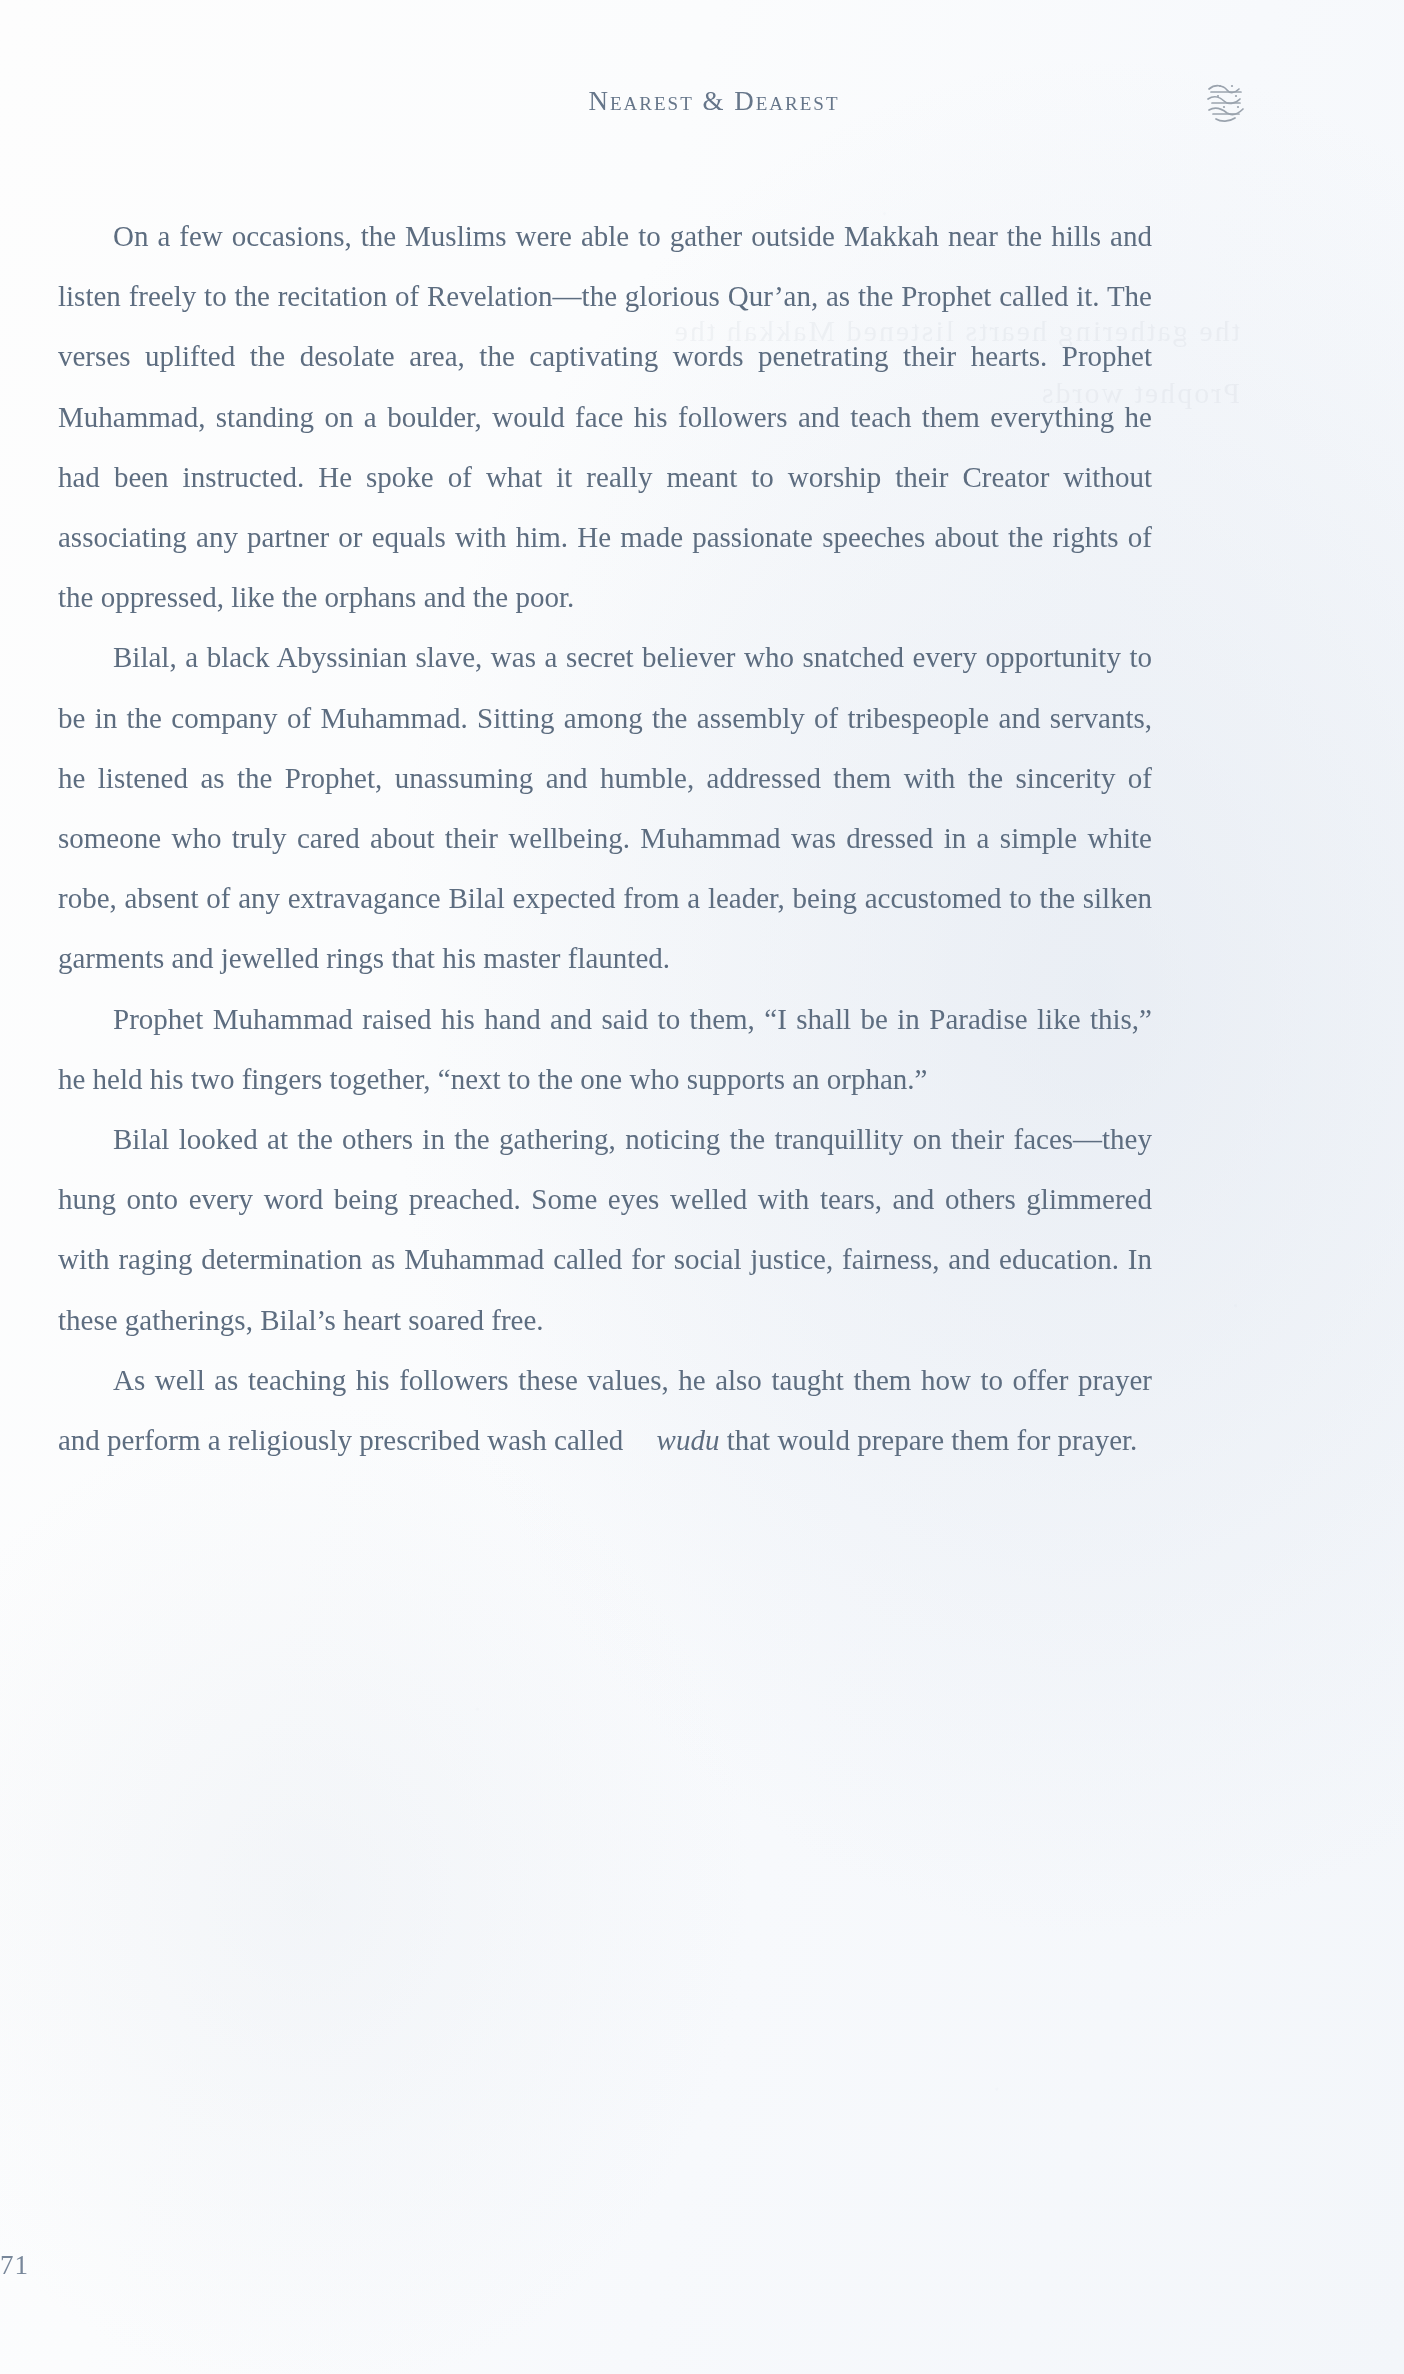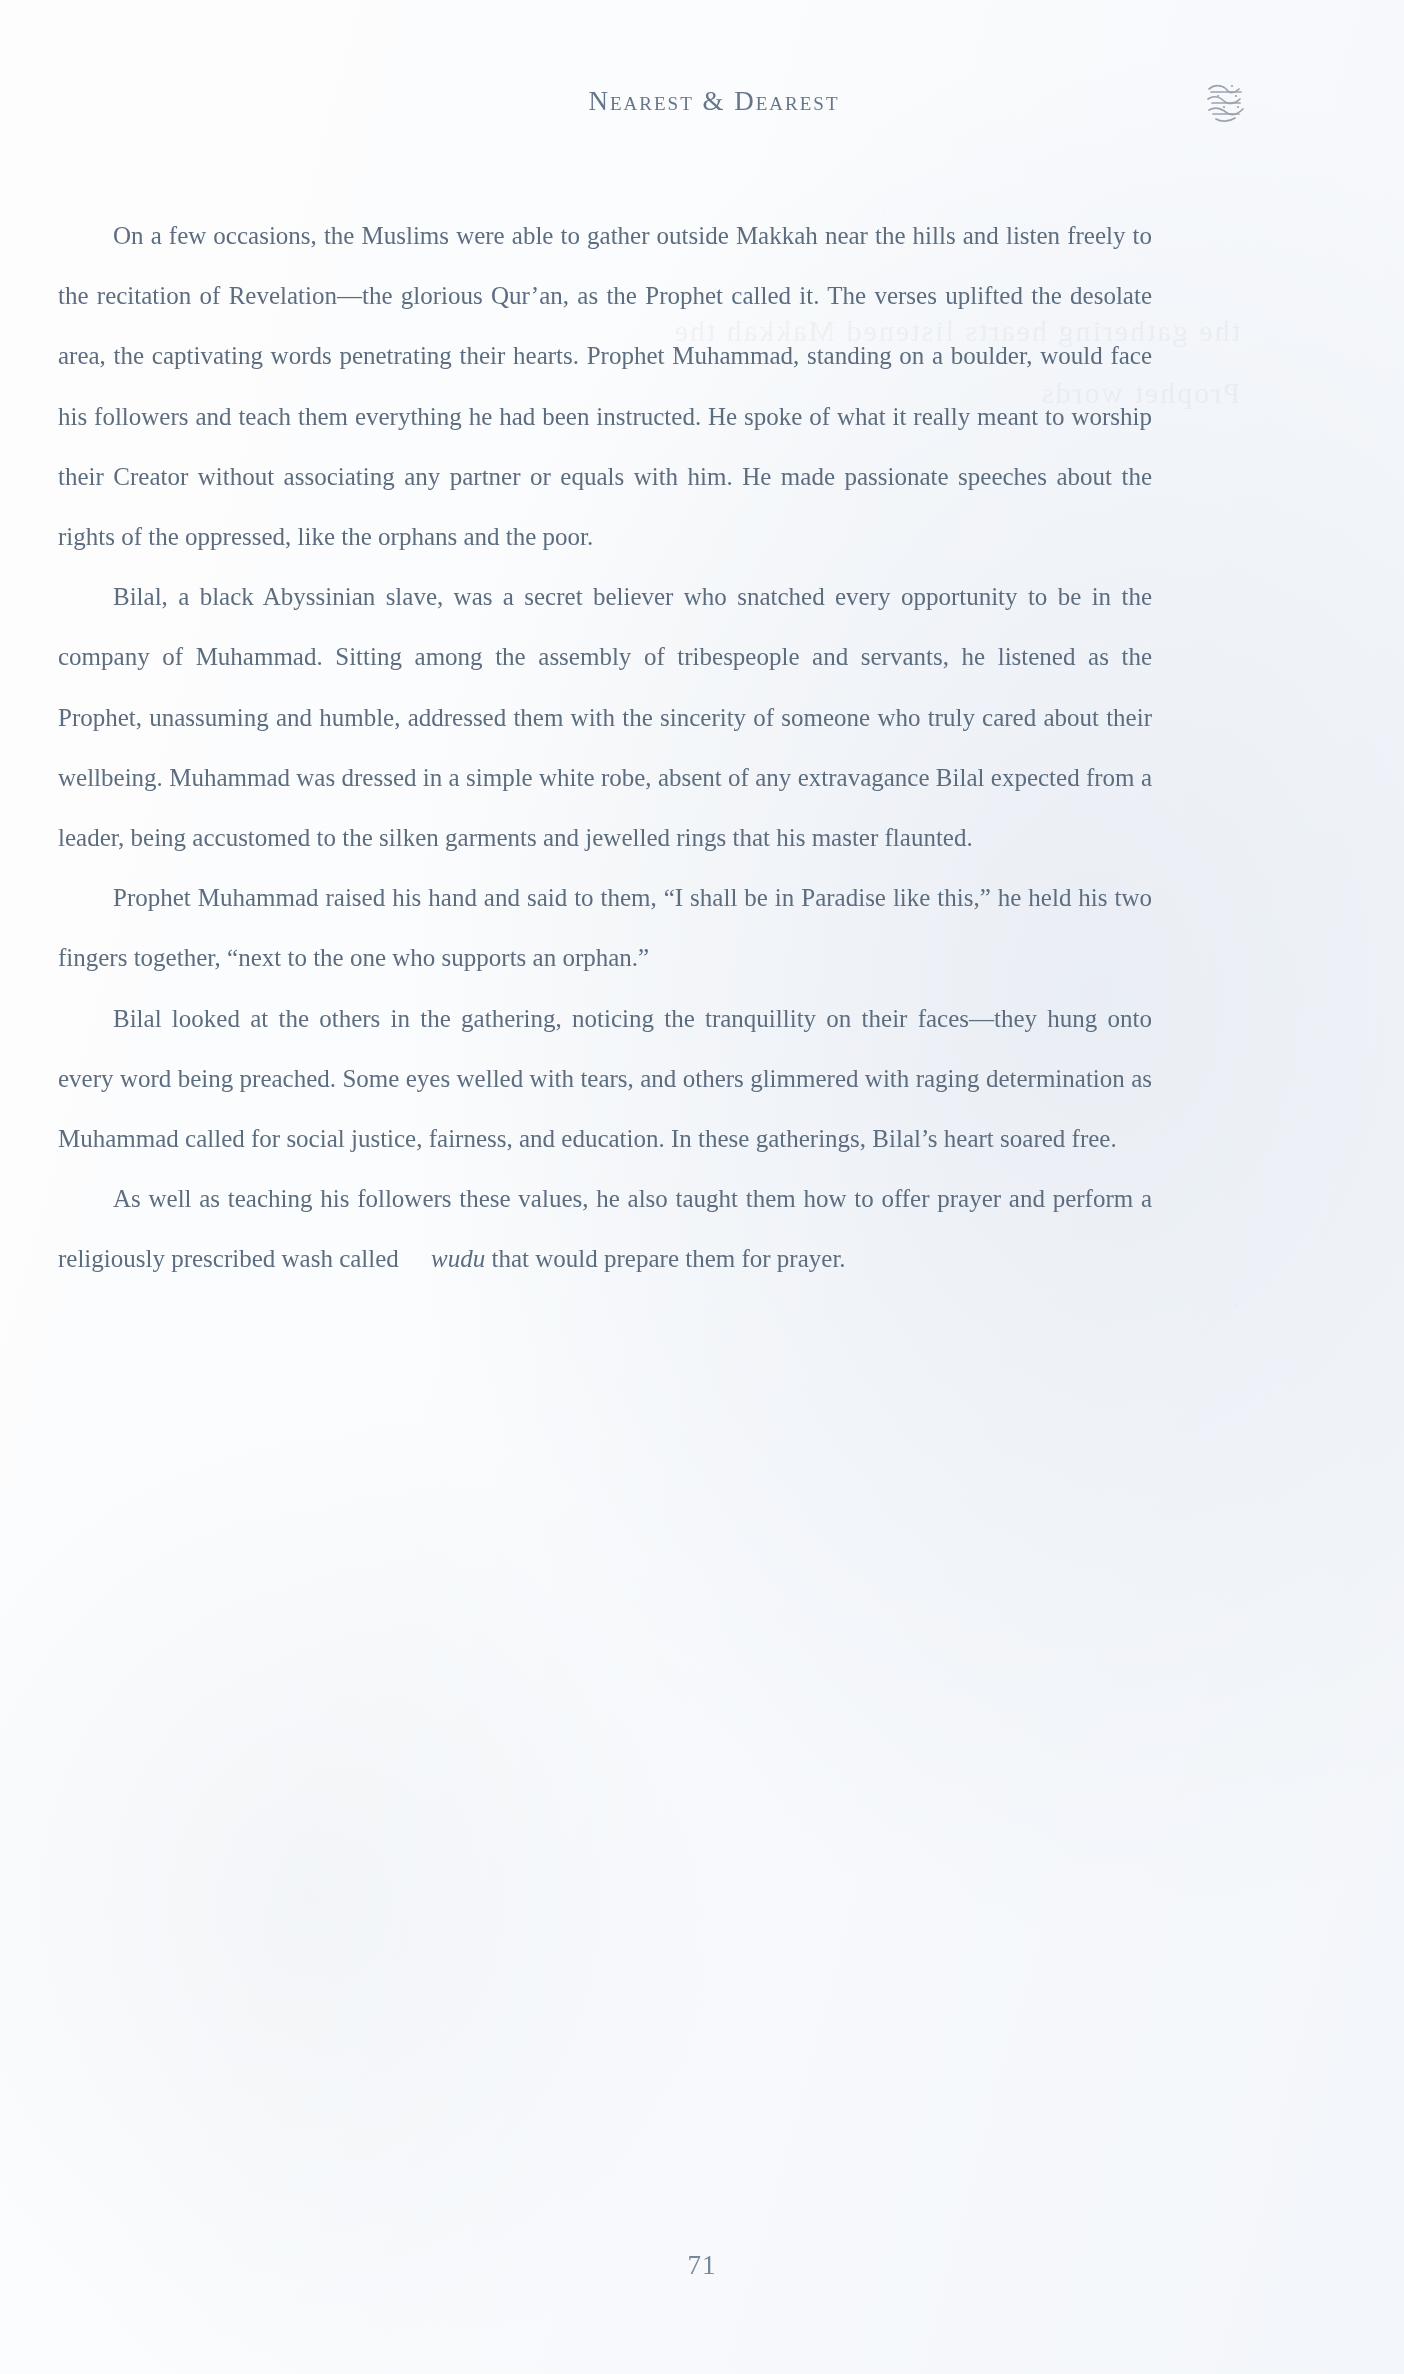--- a/index.html
+++ b/index.html
@@ -79,21 +79,21 @@
   }
   .ornament svg { display: block; }
 
   
   .body-text {
     position: absolute;
     top: 206px;
     left: 58px;
     width: 1094px;
     color: #5d6d80;
-    font-size: 25px;
+    font-size: 29px;
     line-height: 60.2px;
     text-align: justify;
     text-justify: inter-word;
   }
 
   .body-text p {
     margin: 0;
     text-indent: 55px;
     hyphens: none;
   }
@@ -102,21 +102,20 @@
     font-style: italic;
     margin-left: 26px;
   }
 
   
   .folio {
     position: absolute;
     bottom: 93px;
     left: 0;
     width: 100%;
-    text-align: center;
     color: #78879a;
     font-size: 27px;
     letter-spacing: 1px;
   }
 </style>
 </head>
 <body>
 
 <div class="page">
 

